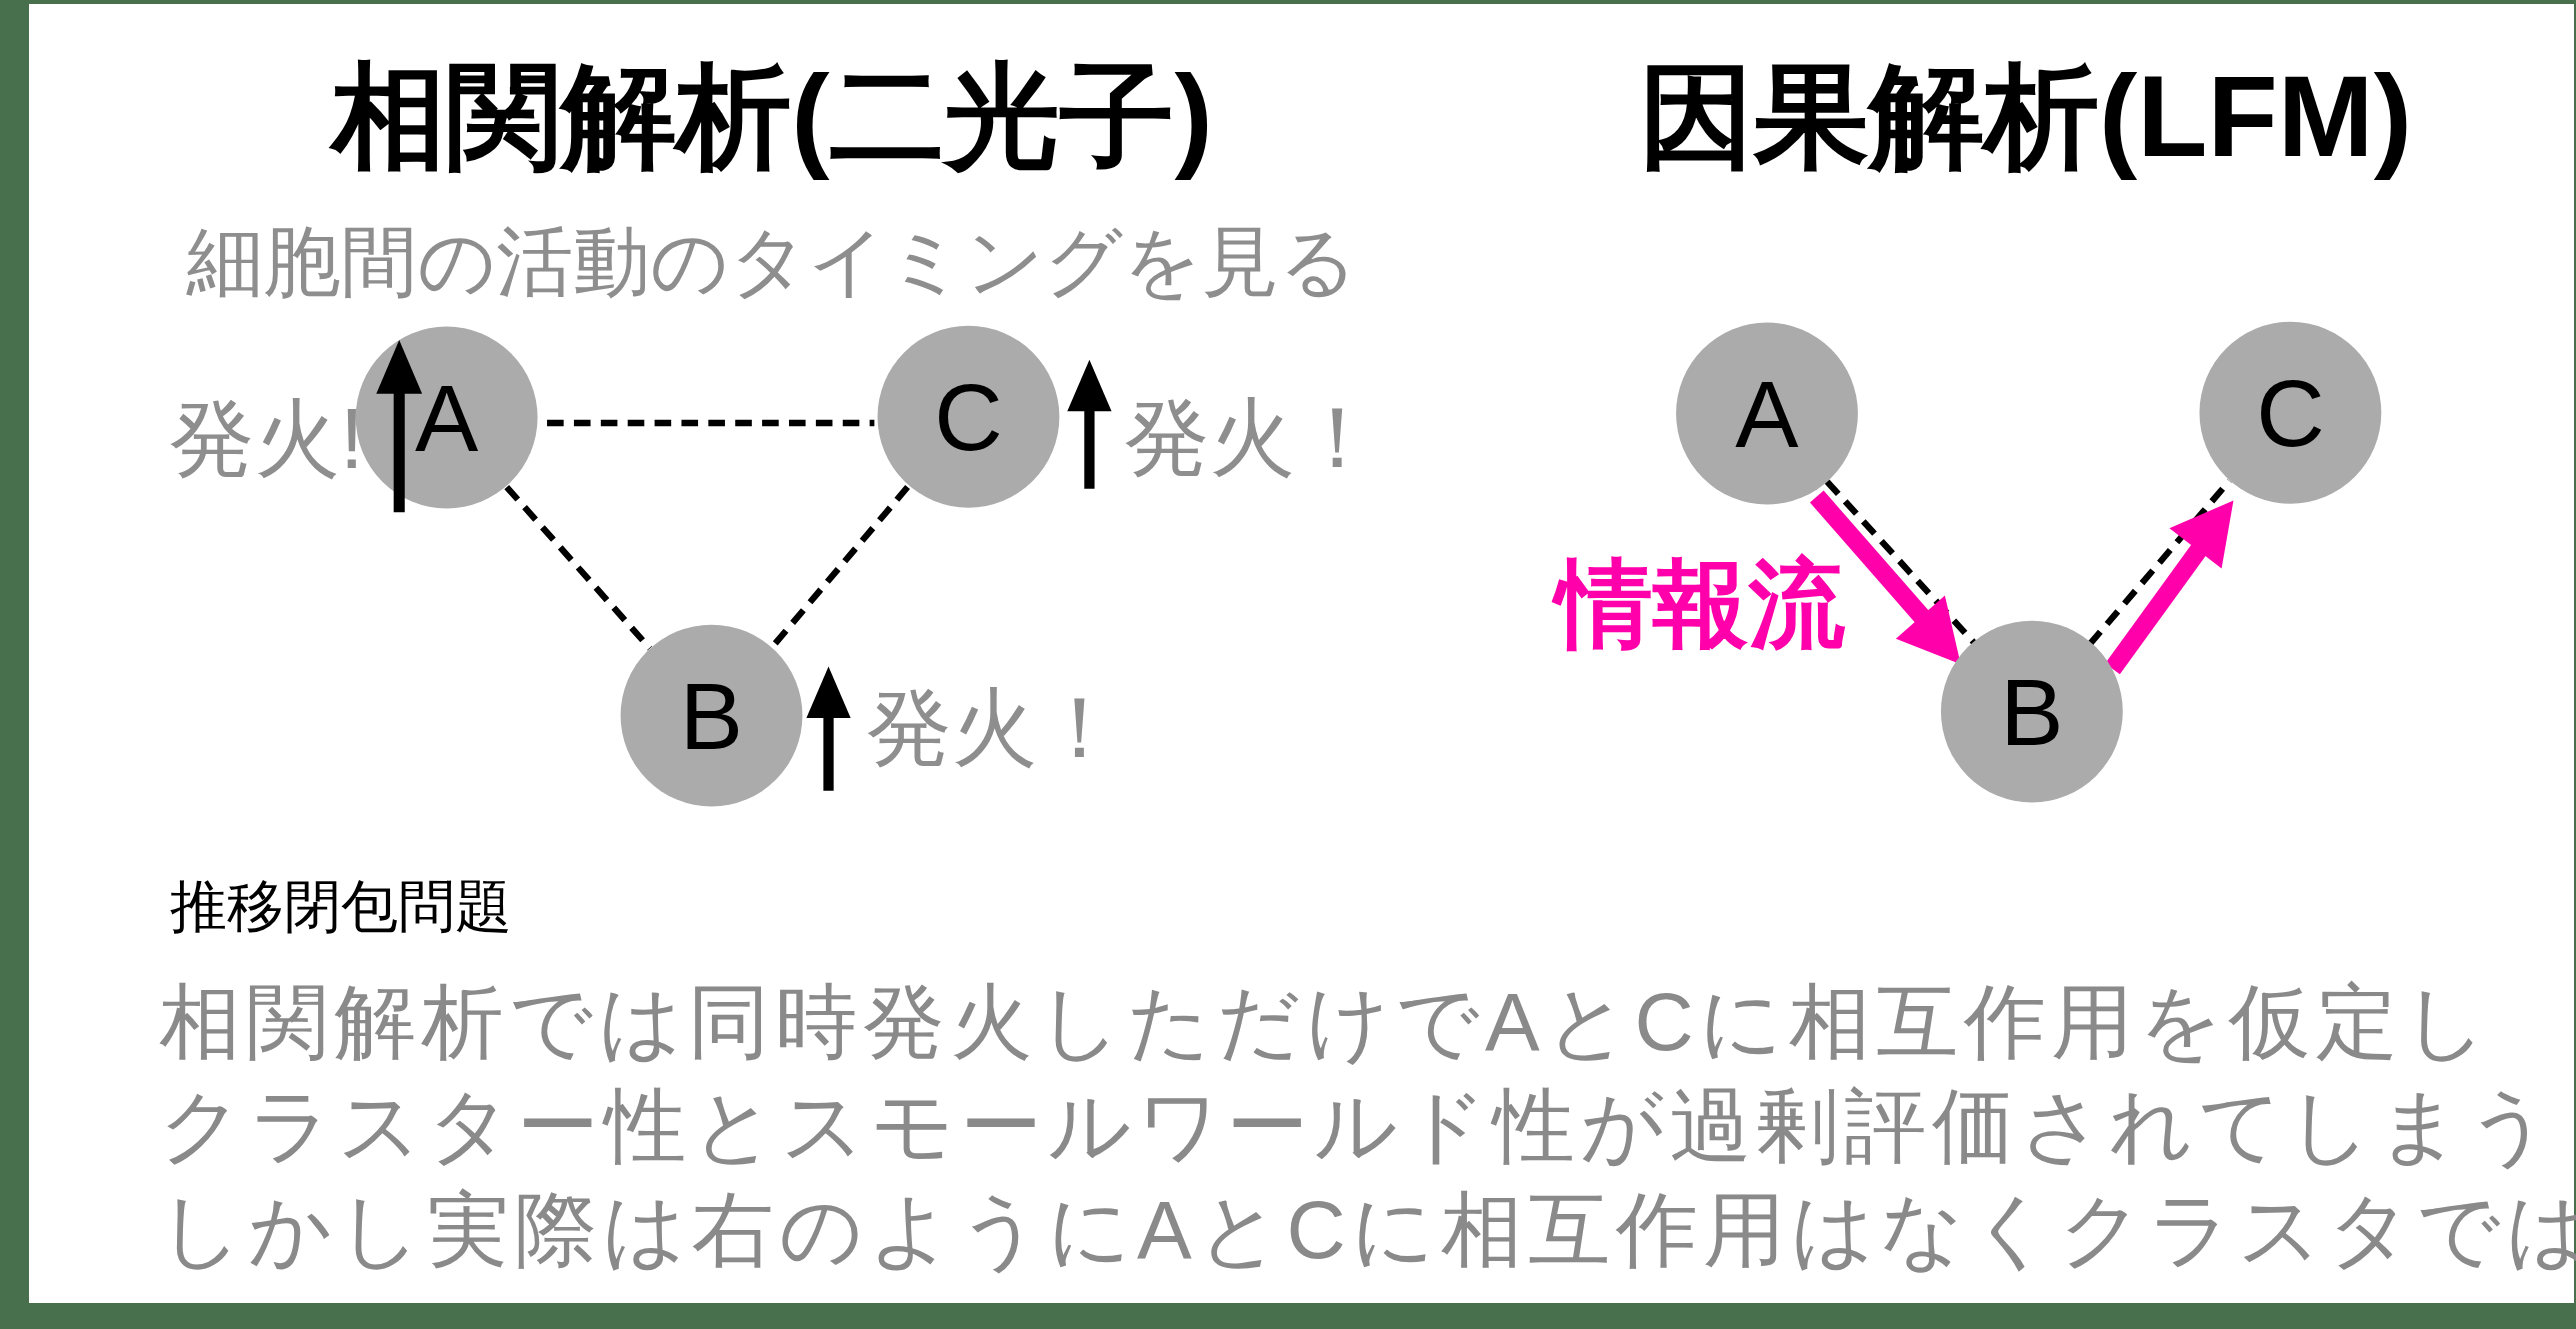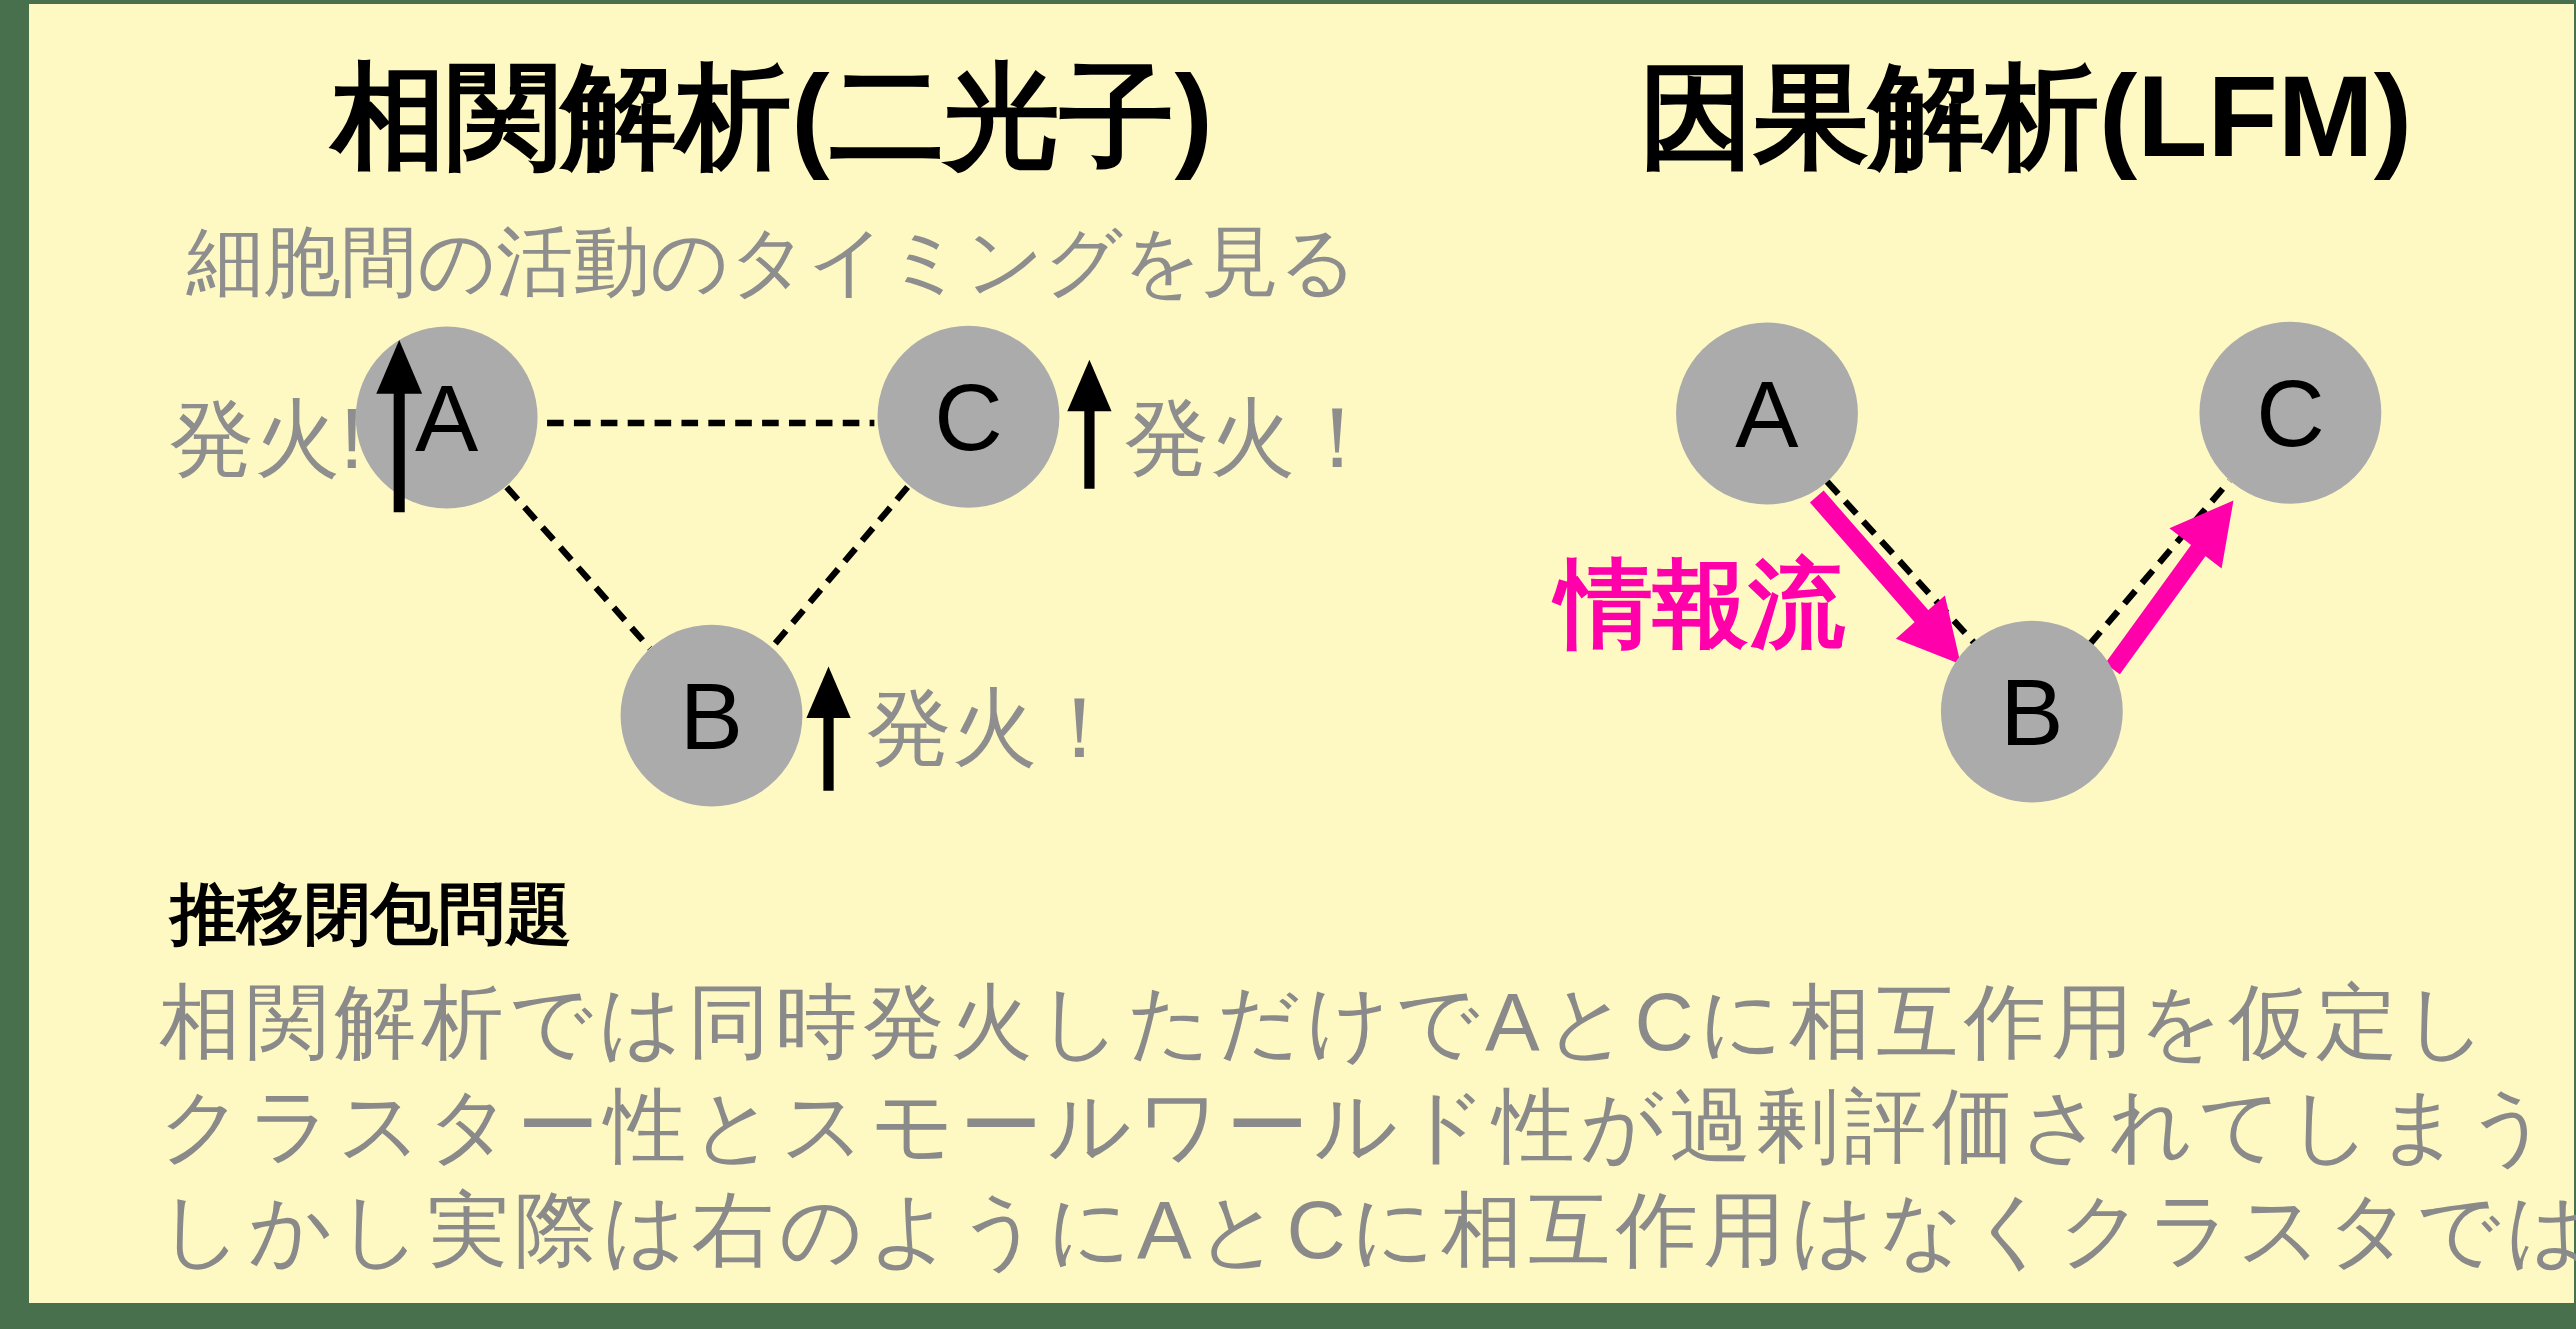--- a/index.html
+++ b/index.html
@@ -4,32 +4,32 @@
 <style>
   html,body{margin:0;padding:0;}
   body{
     width:2576px;height:1330px;
     background:#48704D;
     font-family:"Liberation Sans","DejaVu Sans",sans-serif;
     overflow:hidden;position:relative;
   }
   .canvas{
     position:absolute;left:29px;top:4px;right:2.4px;bottom:27px;
-    background:#fef9c3;
+    background:#ffffff;
   }
   .abs{position:absolute;}
   .title{
     font-size:115px;font-weight:bold;color:#000;
     text-align:center;line-height:1.15;letter-spacing:0px;white-space:nowrap;
   }
   .subtitle{
     font-size:77px;color:#8E8E8E;text-align:center;white-space:nowrap;
   }
   .heading{
-    font-size:67px;font-weight:bold;color:#000;white-space:nowrap;text-align:right;
+    font-size:57px;font-weight:normal;color:#000;white-space:nowrap;text-align:right;
   }
   .paragraph{
     color:#8A8A8A;font-size:82px;letter-spacing:5.5px;line-height:104px;white-space:nowrap;
   }
   svg{position:absolute;left:0;top:0;}
   svg text{font-family:"Liberation Sans","DejaVu Sans",sans-serif;}
   .node-label{font-size:120px;fill:#000;}
   .fire-label{font-size:108px;fill:#8E8E8E;}
   .flow-label{font-size:122px;font-weight:bold;}
 </style>

